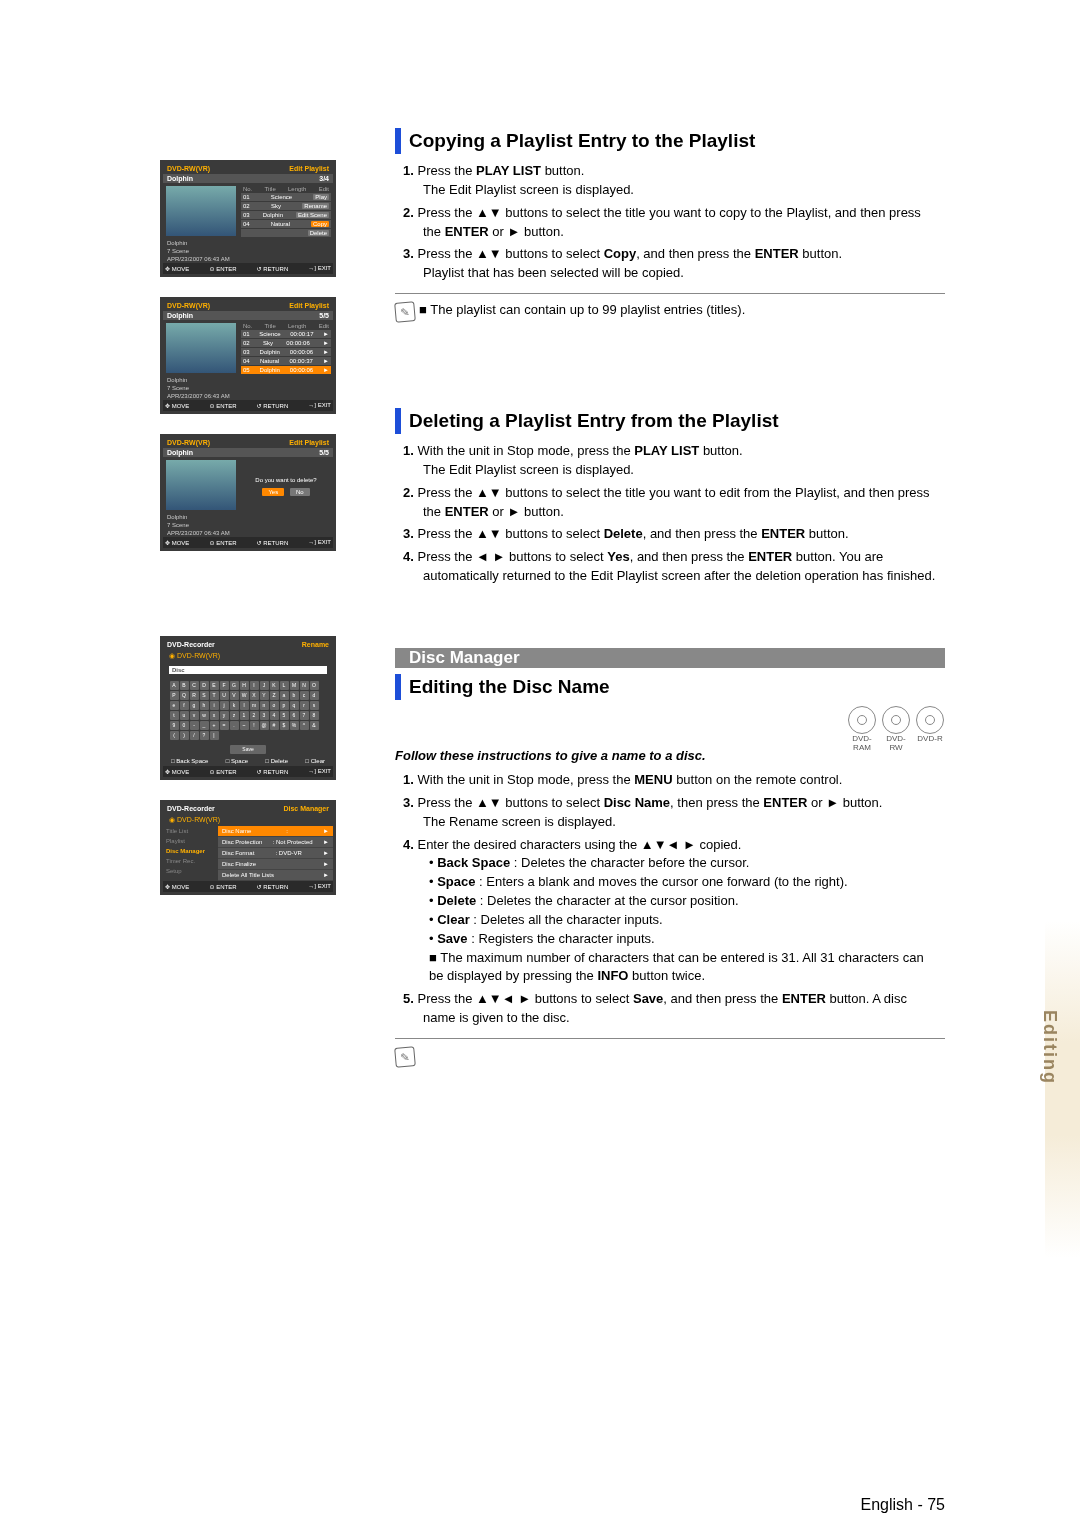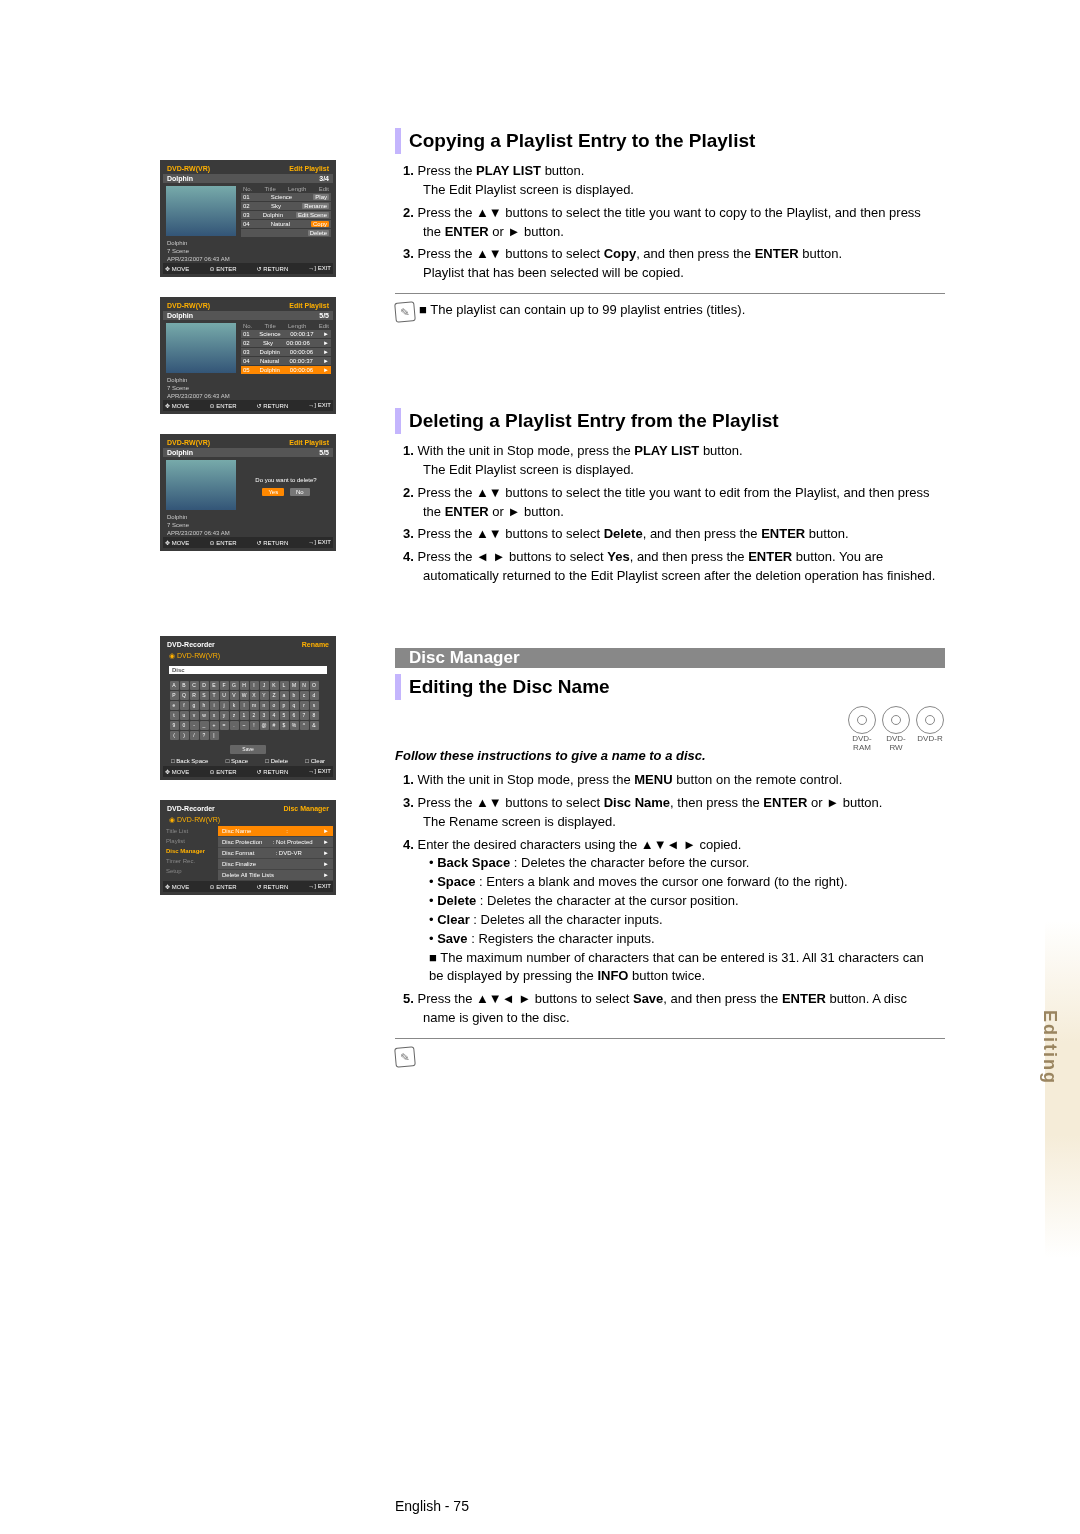--- a/index.html
+++ b/index.html
@@ -30,37 +30,37 @@
   .dm{width:170px;background:#3a3a3a;color:#fff;font-size:7px;padding:3px}
   .dm-title{display:flex;justify-content:space-between;font-weight:bold;padding:2px 4px}
   .dm-title .r{color:#ffb000}
   .dm-body{display:flex}
   .dm-side{width:55px;font-size:6px}
   .dm-side div{padding:2px 3px;color:#888}
   .dm-side .act{color:#ffb000;font-weight:bold}
   .dm-main{flex:1;background:#555;font-size:6px}
   .dm-row{display:flex;justify-content:space-between;padding:2px 4px;border-bottom:1px solid #444}
   .bar{height:20px;background:#888;display:flex;align-items:center;padding:0 14px;color:#fff;font-weight:bold;font-size:17px;margin-top:14px}
-  .hdr{font-size:19px;font-weight:bold;border-left:6px solid #c4b5fd;padding:2px 8px;margin:6px 0 8px 0}
+  .hdr{font-size:19px;font-weight:bold;border-left:6px solid #1d4ed8;padding:2px 8px;margin:6px 0 8px 0}
   .txt{font-size:13px;line-height:1.45}
   .txt b{font-weight:bold}
   ol{list-style:none;margin:8px;padding:0}
   ol li{margin-bottom:4px;padding-left:20px;text-indent:-20px}
   ol li .num{font-weight:bold}
   .note{border-top:1px solid #888;margin-top:10px;padding-top:8px;display:flex;font-size:13px}
   .note-ico{width:24px;flex:0 0 24px}
   .note-ico div{width:18px;height:18px;border:1px solid #666;border-radius:3px;transform:rotate(-5deg);font-size:11px;display:flex;align-items:center;justify-content:center;color:#666}
   .note-body div{padding-left:12px;text-indent:-12px;margin-bottom:4px}
   .ital{font-style:italic;font-weight:bold;font-size:13px;margin:6px 0 4px 0}
   .discicons{float:right;display:flex;gap:4px;margin-top:-2px}
   .disc{width:30px;height:36px;font-size:8px;color:#555;text-align:center}
   .disc .c{width:26px;height:26px;border:1px solid #888;border-radius:50%;margin:0 auto;position:relative}
   .disc .c:after{content:"";position:absolute;width:8px;height:8px;border:1px solid #888;border-radius:50%;top:8px;left:8px}
   .sidetab{position:absolute;right:20px;top:1010px;writing-mode:vertical-rl;color:#9a8560;font-weight:bold;font-size:18px;letter-spacing:2px}
-  .pgno{position:absolute;left:395px;bottom:20px;width:550px;text-align:left;font-size:14px}
+  .pgno{position:absolute;left:395px;bottom:20px;width:550px;text-align:right;font-size:16px}
   .sidegrad{position:absolute;right:0;top:0;width:35px;height:1534px;background:linear-gradient(#fff,#fff 60%,#f5ecd8 68%,#f5ecd8 74%,#fff 82%)}
 </style>
 </head>
 <body>
 <div class="page">
 <div class="sidegrad"></div>
 
 <div class="left-col">
 
   <div class="osd">

